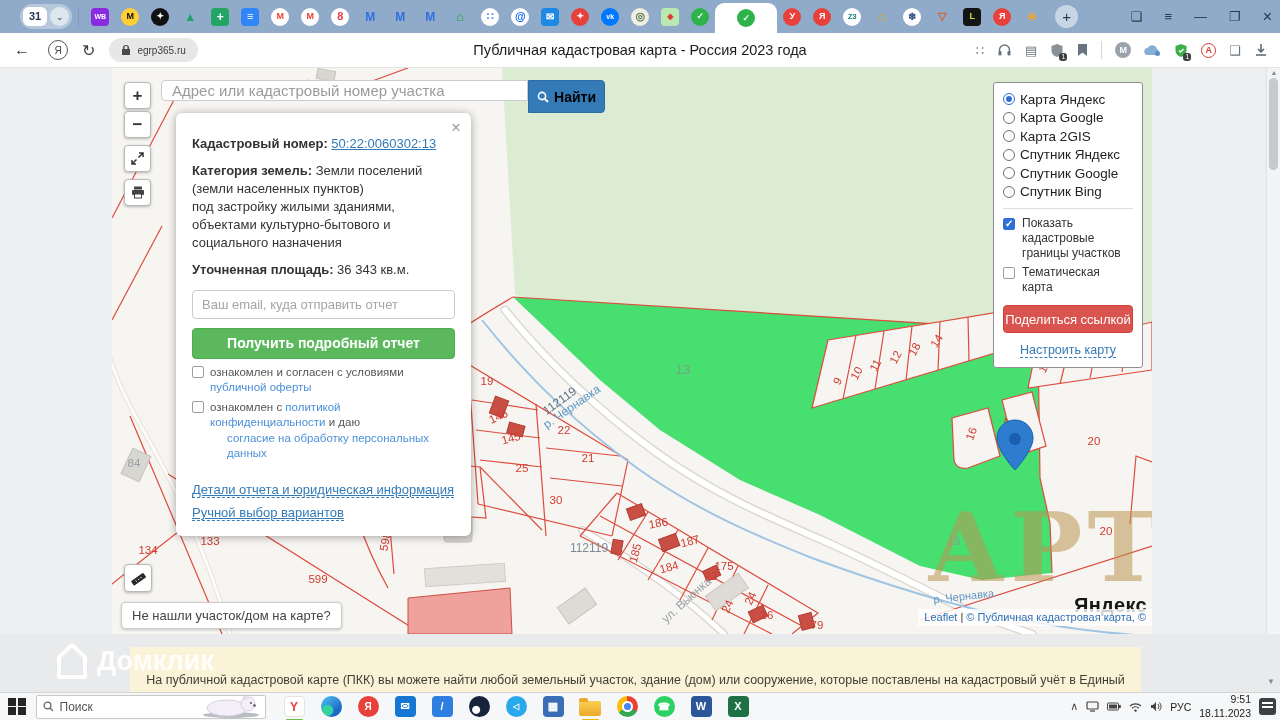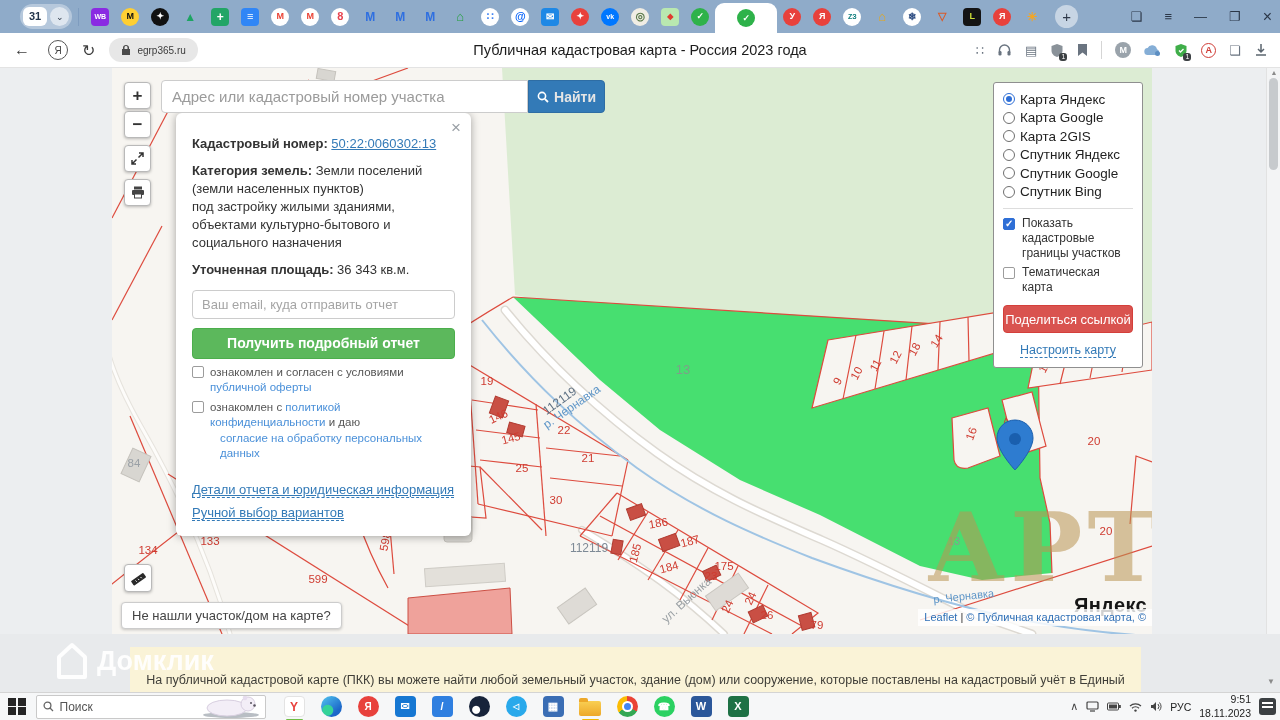--- a/index.html
+++ b/index.html
@@ -35,35 +35,35 @@
   .mcircle{width:16px;height:16px;border-radius:50%;background:#9aa3ab;color:#fff;font-size:9px;font-weight:bold;display:flex;align-items:center;justify-content:center;}
   .acircle{width:15px;height:15px;border-radius:50%;border:1.5px solid #d03c36;color:#d03c36;font-size:9px;font-weight:bold;display:flex;align-items:center;justify-content:center;}
   .badge1{position:absolute;right:-3px;bottom:-3px;background:#3c4043;color:#fff;font-size:7px;border-radius:3px;padding:0 2px;line-height:8px;}
   .icwrap{position:relative;display:flex;}
   
   #page{position:relative;height:566px;background:#eceef0;}
   #maparea{position:absolute;left:112px;top:0;width:1040px;height:566px;overflow:hidden;background:#f7f5f1;}
   #map-svg text{font-family:"Liberation Sans",sans-serif;}
   .ctl{position:absolute;width:27px;height:27px;background:#fff;border:1px solid #b9b9b9;border-radius:4px;box-shadow:0 1px 3px rgba(0,0,0,.25);display:flex;align-items:center;justify-content:center;font-weight:bold;color:#333;font-size:17px;z-index:5;}
   #searchbar{position:absolute;left:49px;top:12px;display:flex;z-index:5;}
-  #searchbar input{width:367px;height:33px;border:1px solid #ccc;border-radius:4px 0 0 4px;padding:0 10px;font-size:15px;color:#333;font-family:"Liberation Sans",sans-serif;}
+  #searchbar input{width:367px;height:21px;border:1px solid #ccc;border-radius:4px 0 0 4px;padding:0 10px;font-size:15px;color:#333;font-family:"Liberation Sans",sans-serif;}
   #searchbar input::placeholder{color:#9b9b9b;}
-  #findbtn{width:77px;height:33px;background:#337ab7;border:1px solid #2e6da4;border-radius:0 4px 4px 0;color:#e5e5e5;font-size:14px;font-weight:bold;display:flex;align-items:center;justify-content:center;gap:5px;}
+  #findbtn{width:77px;height:33px;background:#337ab7;border:1px solid #2e6da4;border-radius:0 4px 4px 0;color:#000000;font-size:14px;font-weight:bold;display:flex;align-items:center;justify-content:center;gap:5px;}
   #infocard{position:absolute;left:64px;top:45px;width:295px;background:#fff;border-radius:6px;box-shadow:0 1px 8px rgba(0,0,0,.35);padding:13px 16px 14px;font-size:13px;color:#333;line-height:1.38;z-index:4;}
   #infocard .row{margin-top:9px;}
   #infocard .row:first-child{margin-top:0;}
   #infocard a{color:#337ab7;text-decoration:underline;}
   #card-close{position:absolute;right:10px;top:6px;color:#9aa0a6;font-size:17px;line-height:1;cursor:pointer;}
   #emailinput{width:100%;height:29px;border:1px solid #ccc;border-radius:4px;margin-top:11px;padding:0 9px;font-size:13px;font-family:"Liberation Sans",sans-serif;}
   #emailinput::placeholder{color:#a5a5a5;}
   #reportbtn{width:100%;height:31px;background:#5cb85c;border:1px solid #4cae4c;border-radius:4px;color:#fff;font-size:14px;font-weight:bold;margin-top:9px;}
   .cbrow{display:flex;gap:6px;font-size:11.5px;color:#555;margin-top:6px;line-height:1.3;}
   .cbx{width:12px;height:12px;border:1px solid #9c9c9c;border-radius:2px;flex:none;margin-top:1px;background:#fff;}
   .cbrow a{text-decoration:none !important;color:#4a90d9 !important;}
-  .cont{margin-left:28px;font-size:11.5px;line-height:1.3;margin-top:1px;}
+  .cont{margin-left:35px;font-size:11.5px;line-height:1.3;margin-top:1px;}
   .cont a{text-decoration:none !important;color:#4a90d9 !important;}
   .centerlink{display:block;margin-top:14px;font-size:13px;}
   .centerlink span{border-bottom:1px dashed #337ab7;color:#337ab7;text-decoration:none;}
   
   #layers{position:absolute;left:881px;top:14px;width:150px;background:#fff;border:1px solid #8f8f8f;border-radius:3px;padding:7px 9px 10px;z-index:5;font-size:13.5px;color:#222;}
   .radrow{display:flex;align-items:center;gap:5px;height:18.5px;}
   .rad{width:12px;height:12px;border:1px solid #6f6f6f;border-radius:50%;position:relative;flex:none;background:#fff;}
   .rad.sel{border-color:#2f6fd6;}
   .rad.sel::after{content:"";position:absolute;inset:2px;background:#2f6fd6;border-radius:50%;}
   #layers hr{border:none;border-top:1px solid #ddd;margin:7px 0;}

